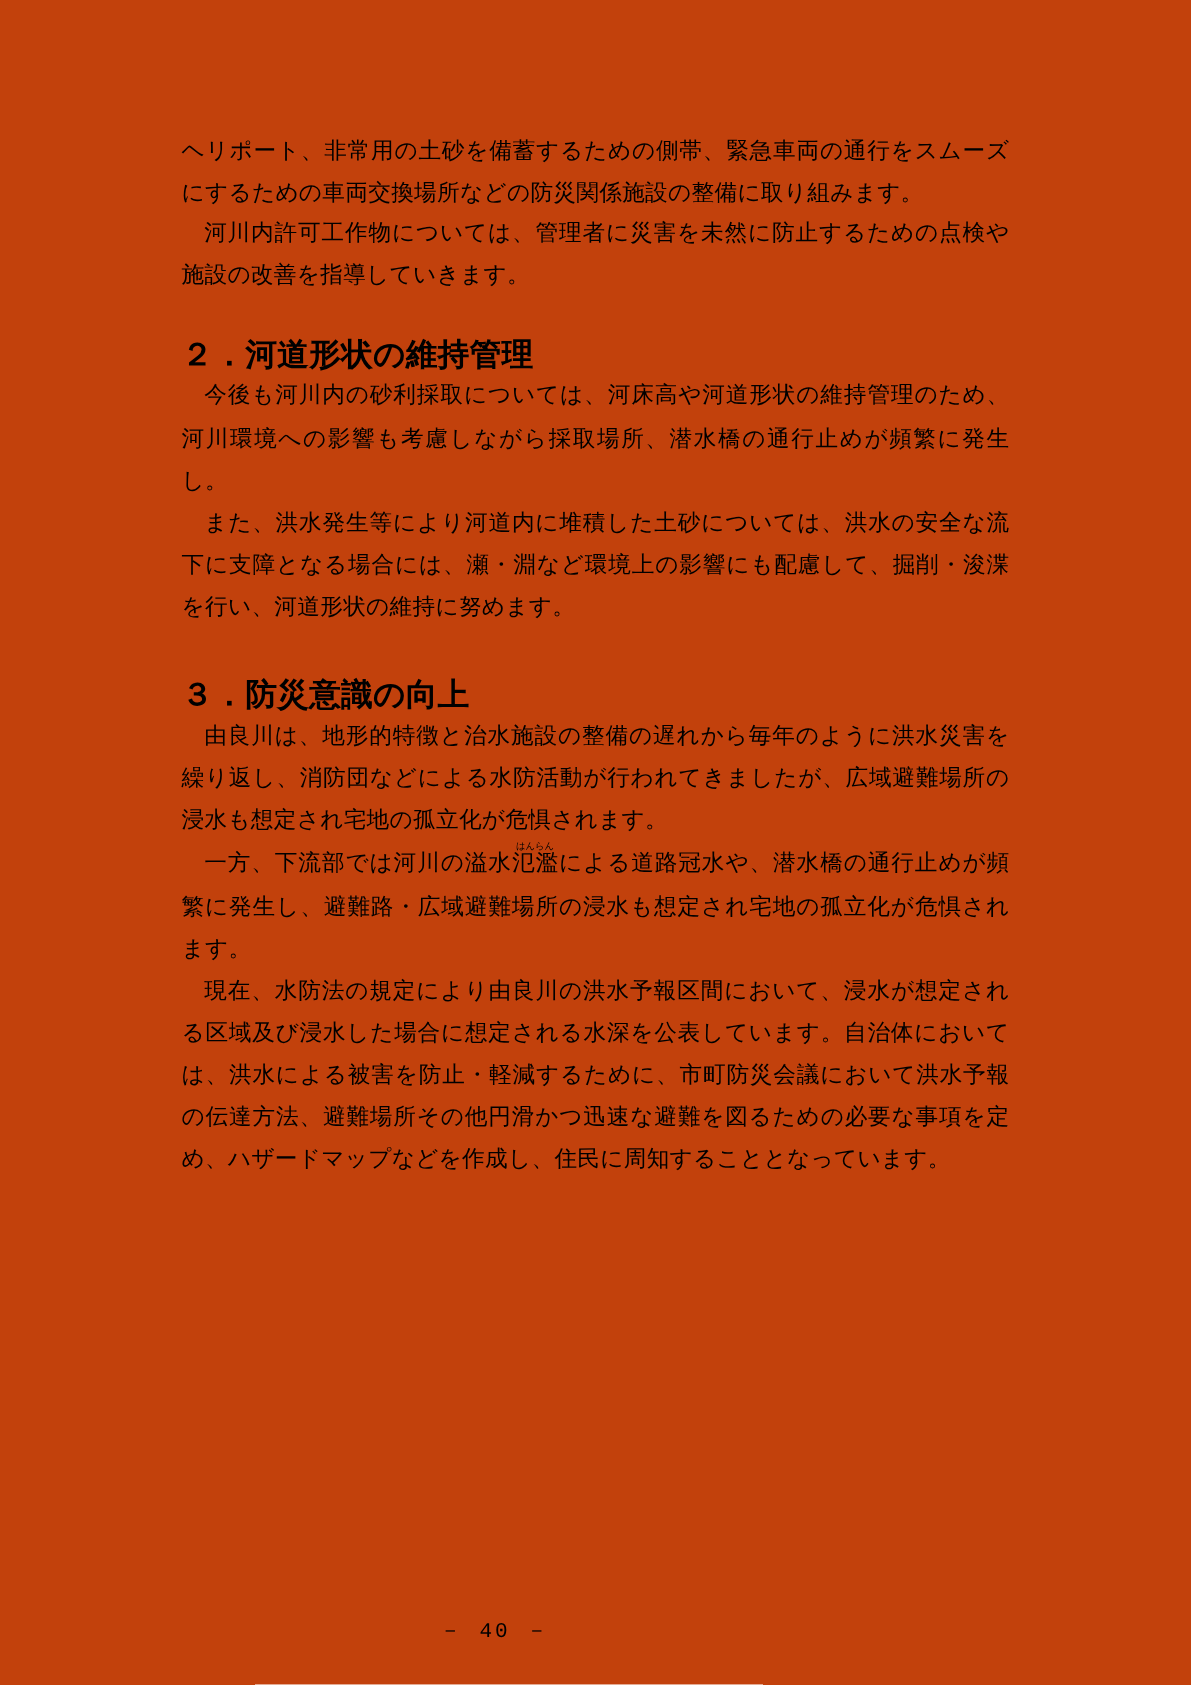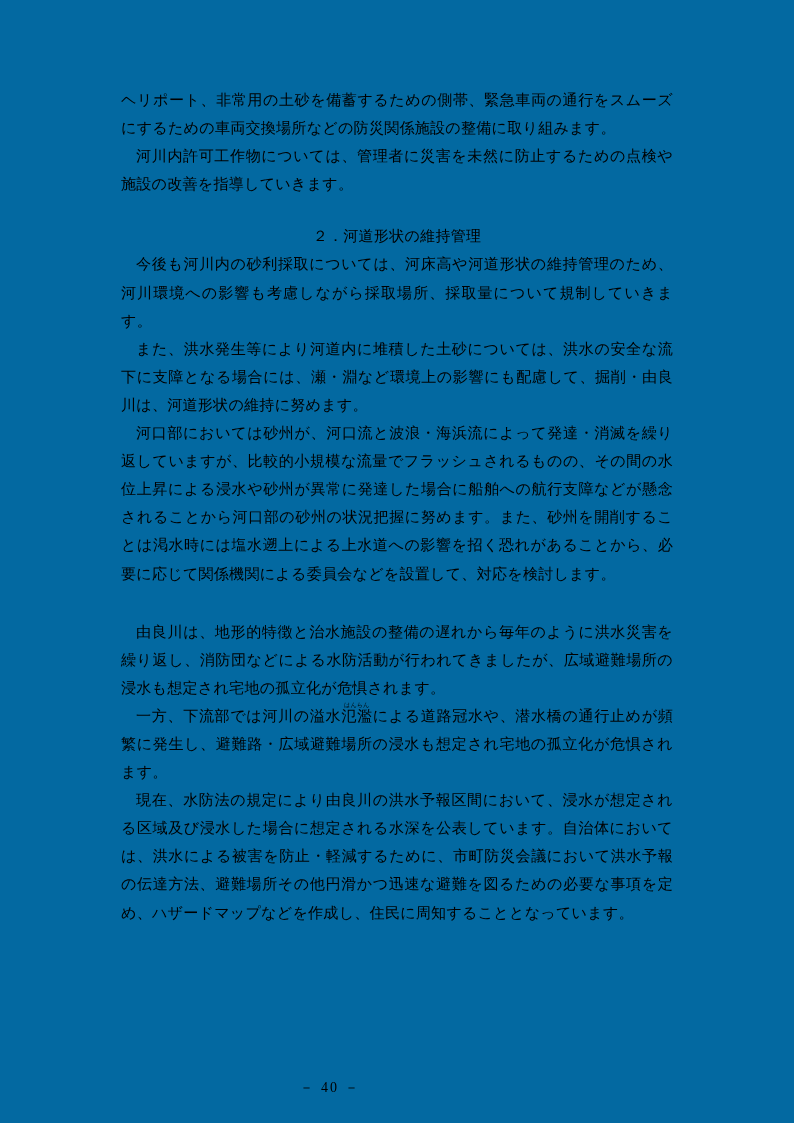--- a/index.html
+++ b/index.html
@@ -9,21 +9,21 @@
     background: #ffffff;
   }
   body {
     font-family: "DejaVu Serif", "Liberation Serif", serif;
     color: #000000;
   }
   .page {
     position: relative;
     width: 794px;
     height: 1123px;
-    background: #0369a1;
+    background: #c2410c;
     overflow: hidden;
     box-sizing: border-box;
   }
   .content {
     position: absolute;
     left: 121px;
     top: 86px;
     width: 552px;
   }
   .para {
@@ -37,27 +37,26 @@
     overflow-wrap: break-word;
   }
   .para.indent {
     text-indent: 1em;
     font-family: Liberation Serif, serif;
   }
   .para.noindent {
     text-indent: 0;
   }
   .heading {
-    font-size: 15px;
+    font-size: 21px;
     line-height: 28.1px;
-    font-weight: normal;
+    font-weight: bold;
     margin: 0;
     letter-spacing: 0.3px;
     text-indent: 0;
-    text-align: center;
   }
   .gap-heading { height: 24px; }
   .gap-section { height: 30px; }
 
   ruby { ruby-align: center; }
   rt {
     font-size: 6.2px;
     line-height: 6px;
     letter-spacing: 0px;
     font-weight: normal;
@@ -69,49 +68,49 @@
     letter-spacing: 0;
   }
   .pagenum {
     position: absolute;
     left: 0;
     top: 1079px;
     width: 660px;
     text-align: center;
     font-size: 14px;
     line-height: 18px;
-    font-family: Liberation Serif, serif;
+    font-family: Liberation Mono, monospace;
     letter-spacing: 2px;
   }
 </style>
 </head>
 <body>
 
 <div class="page">
 
   <div class="content">
 
     <p class="para noindent">ヘリポート、非常用の土砂を備蓄するための側帯、緊急車両の通行をスムーズにするための車両交換場所などの防災関係施設の整備に取り組みます。</p>
 
     <p class="para indent">河川内許可工作物については、管理者に災害を未然に防止するための点検や施設の改善を指導していきます。</p>
 
     <div class="gap-heading"></div>
 
     <p class="heading">２．河道形状の維持管理</p>
 
 
 
-    <p class="para indent">今後も河川内の砂利採取については、河床高や河道形状の維持管理のため、河川環境への影響も考慮しながら採取場所、採取量について規制していきます。</p>
+    <p class="para indent">今後も河川内の砂利採取については、河床高や河道形状の維持管理のため、河川環境への影響も考慮しながら採取場所、潜水橋の通行止めが頻繁に発生し。</p>
 
-    <p class="para indent">また、洪水発生等により河道内に堆積した土砂については、洪水の安全な流下に支障となる場合には、瀬・淵など環境上の影響にも配慮して、掘削・由良川は、河道形状の維持に努めます。</p>
+    <p class="para indent">また、洪水発生等により河道内に堆積した土砂については、洪水の安全な流下に支障となる場合には、瀬・淵など環境上の影響にも配慮して、掘削・浚渫を行い、河道形状の維持に努めます。</p>
 
-    <p class="para indent">河口部においては砂州が、河口流と波浪・海浜流によって発達・消滅を繰り返していますが、比較的小規模な流量でフラッシュされるものの、その間の水位上昇による浸水や砂州が異常に発達した場合に船舶への航行支障などが懸念されることから河口部の砂州の状況把握に努めます。また、砂州を開削することは渇水時には塩水遡上による上水道への影響を招く恐れがあることから、必要に応じて関係機関による委員会などを設置して、対応を検討します。</p>
 
     <div class="gap-section"></div>
 
+    <p class="heading">３．防災意識の向上</p>
 
     <p class="para indent">由良川は、地形的特徴と治水施設の整備の遅れから毎年のように洪水災害を繰り返し、消防団などによる水防活動が行われてきましたが、広域避難場所の浸水も想定され宅地の孤立化が危惧されます。</p>
 
 
     <p class="para indent">
       <span>一方、下流部では河川の溢水</span><ruby><span>氾濫</span><rt>はんらん</rt></ruby><span>による道路冠水や、潜水橋の通行止めが頻繁に発生し、避難路・広域避難場所の浸水も想定され宅地の孤立化が危惧されます。</span>
     </p>
 
     <p class="para indent">現在、水防法の規定により由良川の洪水予報区間において、浸水が想定される区域及び浸水した場合に想定される水深を公表しています。自治体においては、洪水による被害を防止・軽減するために、市町防災会議において洪水予報の伝達方法、避難場所その他円滑かつ迅速な避難を図るための必要な事項を定め、ハザードマップなどを作成し、住民に周知することとなっています。</p>
 

